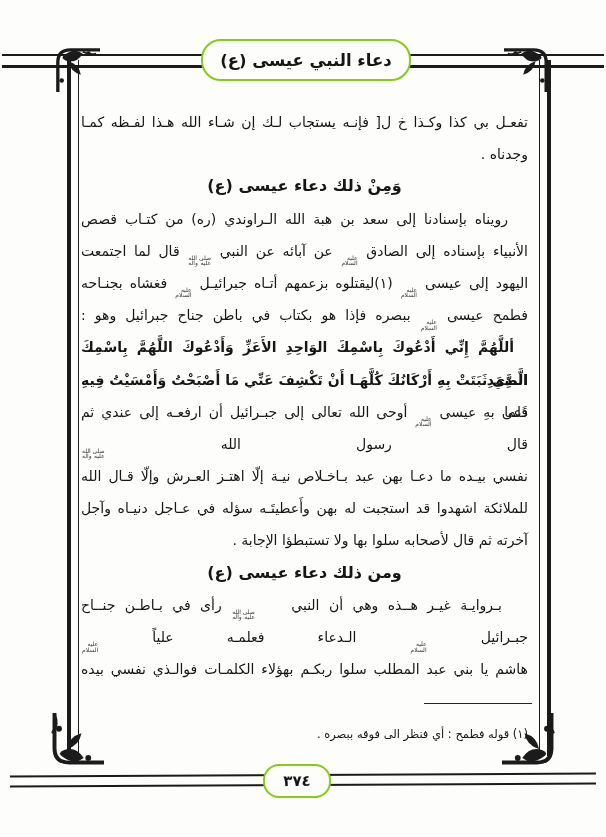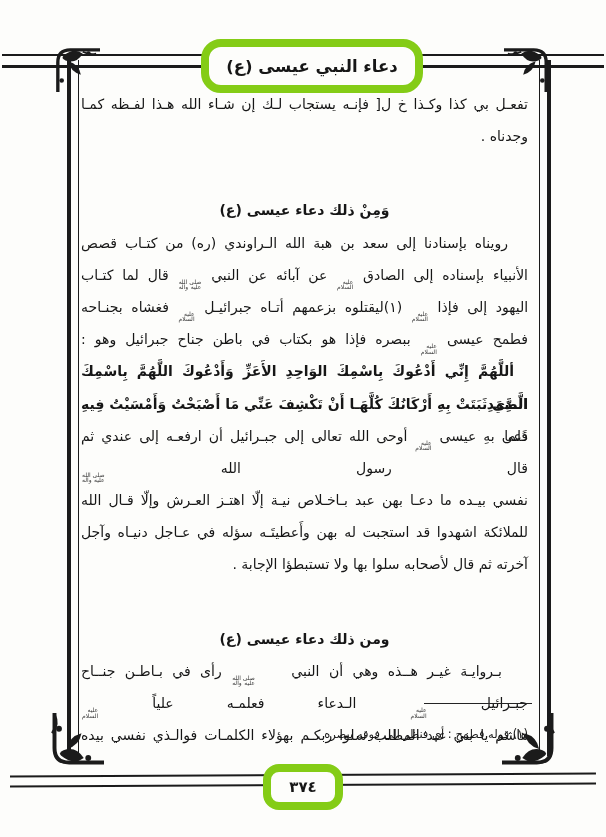--- a/index.html
+++ b/index.html
@@ -22,46 +22,46 @@
     position:absolute;left:539px;top:60px;height:696px;width:7px;
     border-right:4px solid #1b1b1b;border-left:1.5px solid #1b1b1b;
   }
   .bottom-rule{
     position:absolute;left:10px;right:10px;top:774px;height:8px;
     border-top:2.5px solid #1b1b1b;border-bottom:2px solid #1b1b1b;
     transform:rotate(-0.3deg);
   }
   
   .cartouche{
-    position:absolute;background:#fdfdfb;border:8px solid #84cc16;
+    position:absolute;background:#fdfdfb;border:2px solid #84cc16;
     display:flex;align-items:center;justify-content:center;z-index:3;
   }
   .header-cartouche{
     left:201px;top:39px;width:206px;height:38px;border-radius:20px;
     font-size:16.5px;font-weight:bold;direction:rtl;
   }
   .page-pill{
     left:263px;top:764px;width:64px;height:30px;border-radius:16px;
     font-size:15px;font-weight:bold;
   }
   
   .corner{position:absolute;z-index:2;}
   .corner.tl{left:54px;top:46px;}
   .corner.tr{left:504px;top:46px;transform:scaleX(-1);}
   .corner.bl{left:50px;top:712px;transform:scaleY(-1);}
   .corner.br{left:502px;top:712px;transform:scale(-1,-1);}
   
   .body-text{
-    position:absolute;left:81px;top:88px;width:447px;
+    position:absolute;left:81px;top:106px;width:447px;
     direction:rtl;font-size:14px;
   }
   .line{line-height:32.2px;height:32.2px;white-space:normal;}
   .line.justify{text-align:justify;text-align-last:justify;}
   .line.right{text-align:right;}
-  .line.heading{text-align:center;font-weight:bold;font-size:14px;margin-top:42px;}
+  .line.heading{text-align:center;font-weight:bold;font-size:16px;}
   .line.bold,.seg-bold{font-weight:bold;}
   .honorific{
     display:inline-flex;flex-direction:column;vertical-align:-4px;
     font-size:6px;line-height:5.5px;color:#3a3a3a;text-align:center;
     font-weight:normal;margin:0 1px;
   }
   
   .footnote-sep{
     position:absolute;left:424px;width:108px;top:703px;
     border-top:1.5px solid #242424;
@@ -122,22 +122,22 @@
       <div class="line justify">تفعـل بي كذا وكـذا خ ل[ فإنـه يستجاب لـك إن شـاء الله هـذا لفـظه كمـا</div>
       <div class="line right">وجدناه .</div>
       <div class="line heading">وَمِنْ ذلك دعاء عيسى (ع)</div>
       <div class="line justify" style="text-indent: 20px;">رويناه بإسنادنا إلى سعد بن هبة الله الـراوندي (ره) من كتـاب قصص</div>
       <div class="line justify"><span>الأنبياء بإسناده إلى الصادق</span> <span class="honorific">
           <span>عليه</span>
           <span>السلام</span>
         </span> <span>عن آبائه عن النبي</span> <span class="honorific">
           <span>صلى الله</span>
           <span>عليه وآله</span>
-        </span> <span>قال لما كتـاب</span></div>
-      <div class="line justify"><span>اليهود إلى فإذا</span> <span class="honorific">
+        </span> <span>قال لما اجتمعت</span></div>
+      <div class="line justify"><span>اليهود إلى عيسى</span> <span class="honorific">
           <span>عليه</span>
           <span>السلام</span>
         </span> <span>(١)ليقتلوه بزعمهم أتـاه جبرائيـل</span> <span class="honorific">
           <span>عليه</span>
           <span>السلام</span>
         </span> <span>فغشاه بجنـاحه</span></div>
       <div class="line justify"><span>فطمح عيسى</span> <span class="honorific">
           <span>عليه</span>
           <span>السلام</span>
         </span> <span>ببصره فإذا هو بكتاب في باطن جناح جبرائيل وهو :</span></div>

